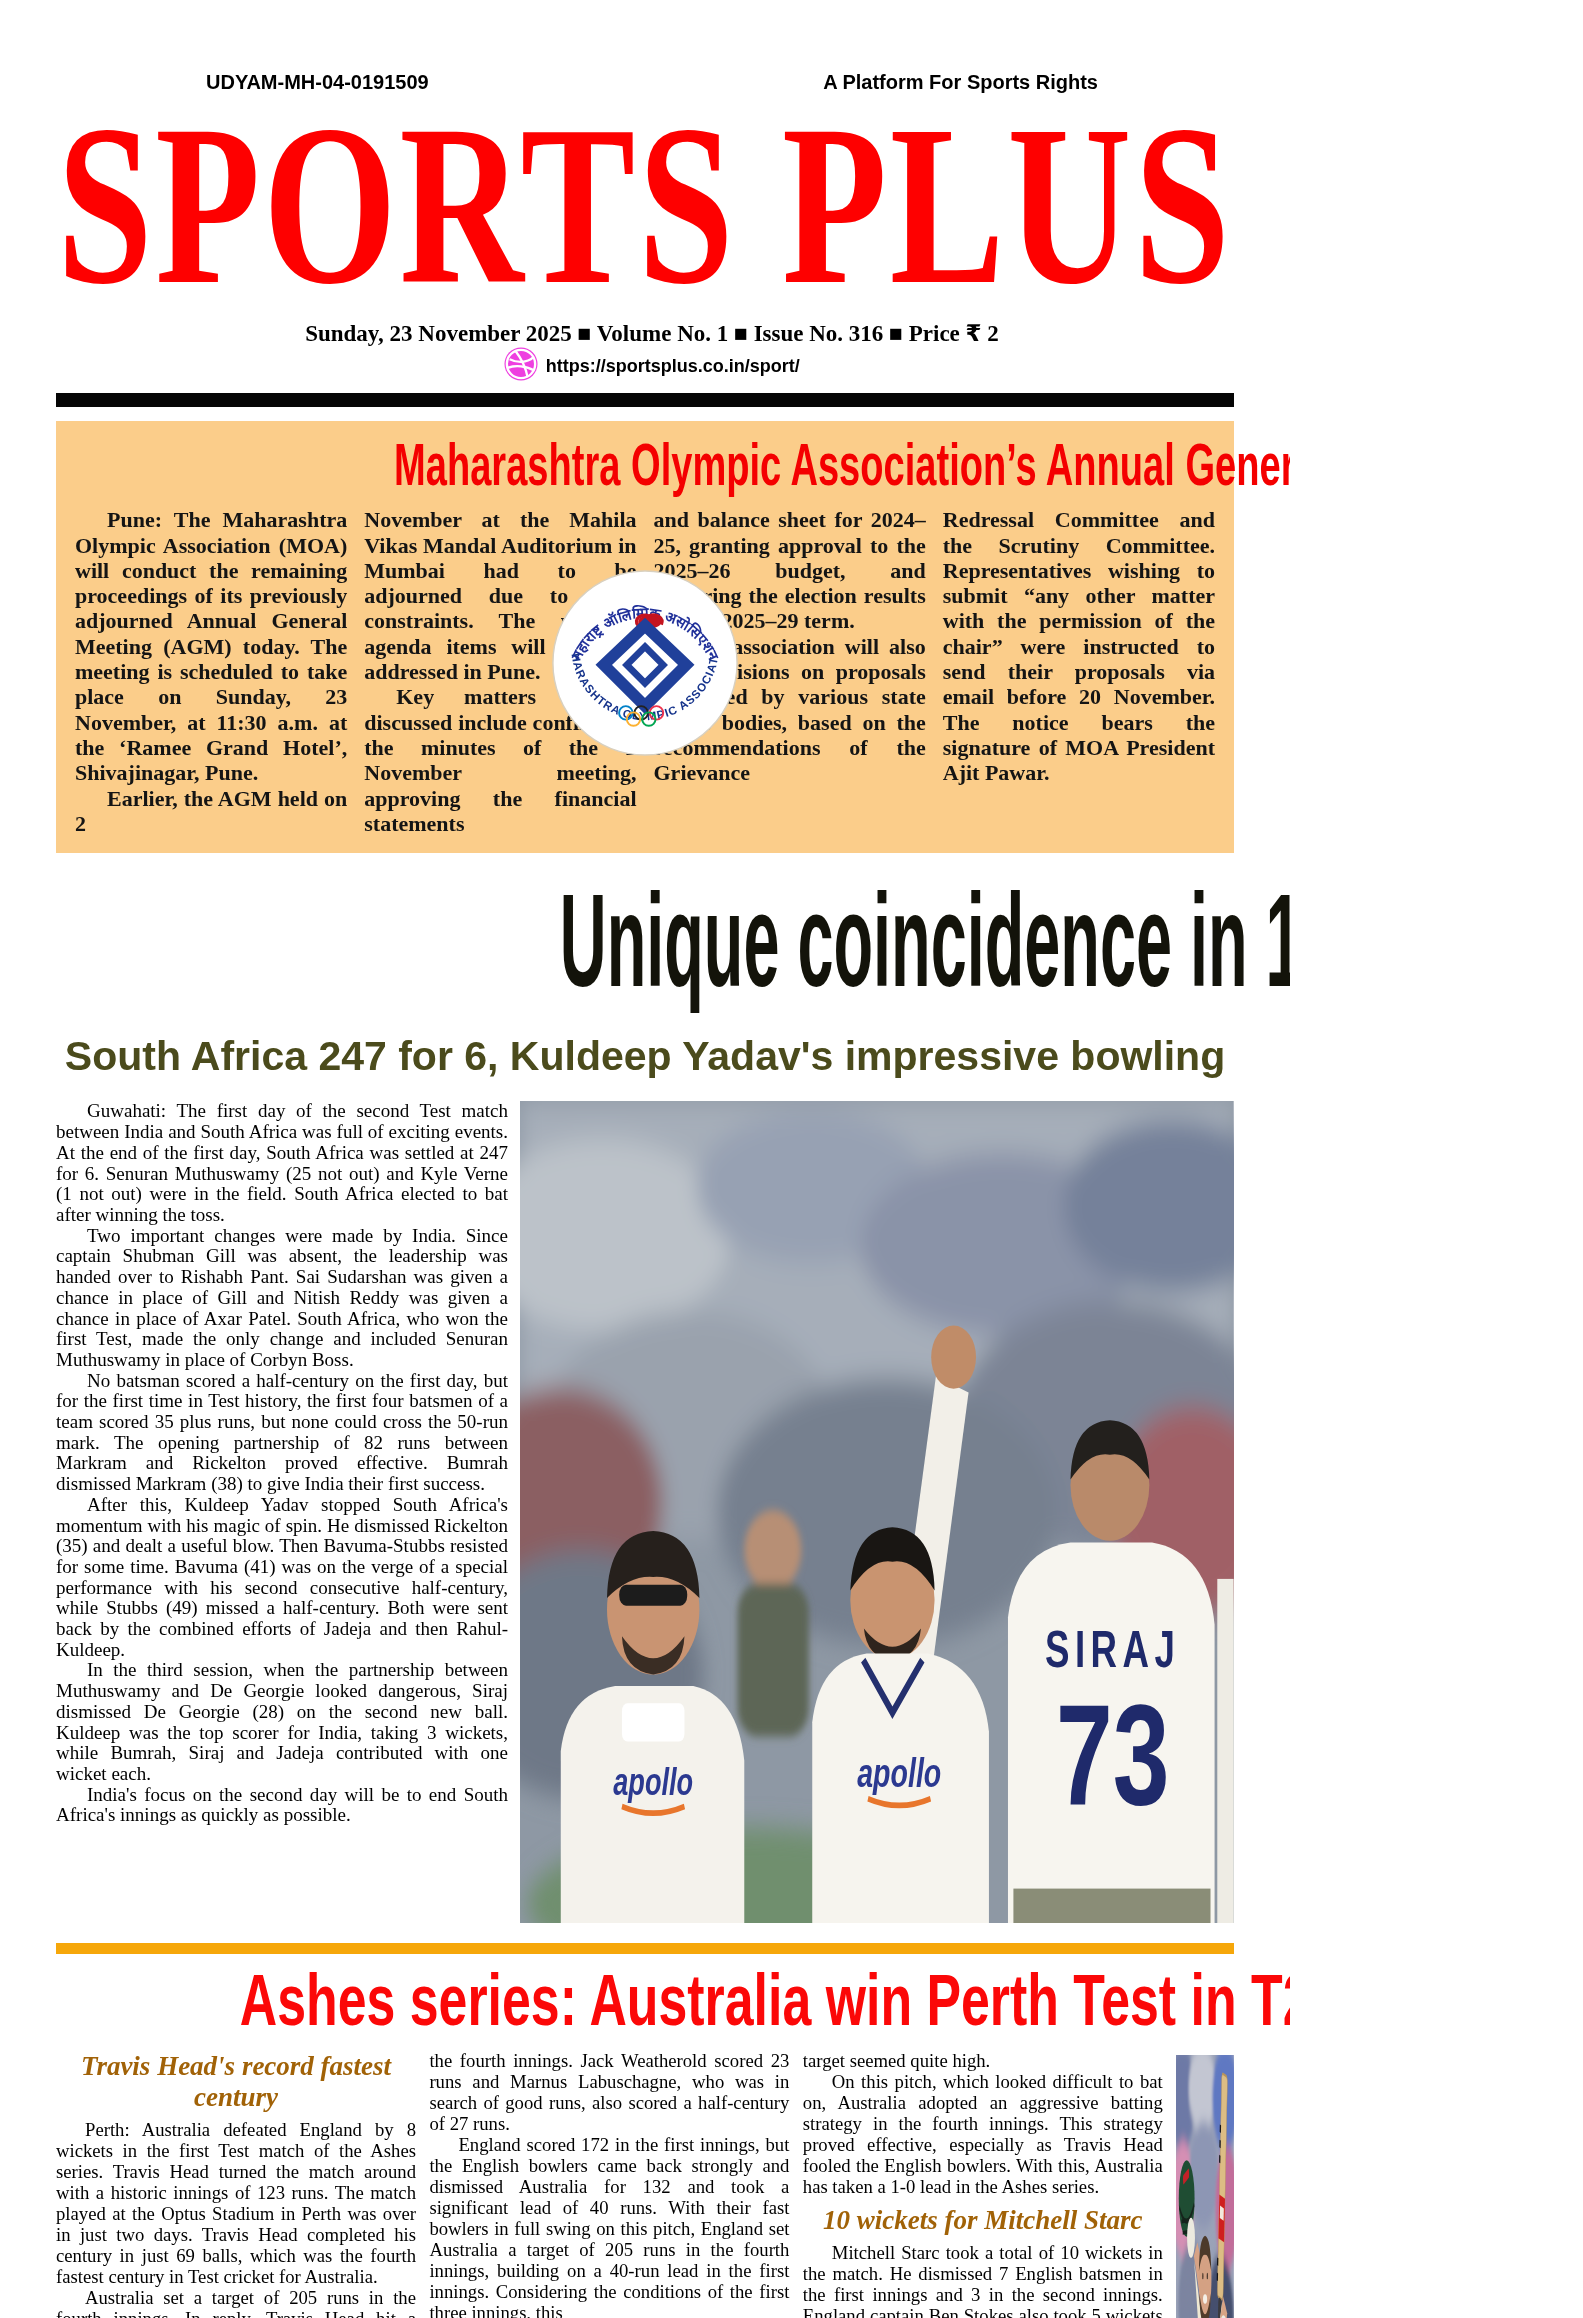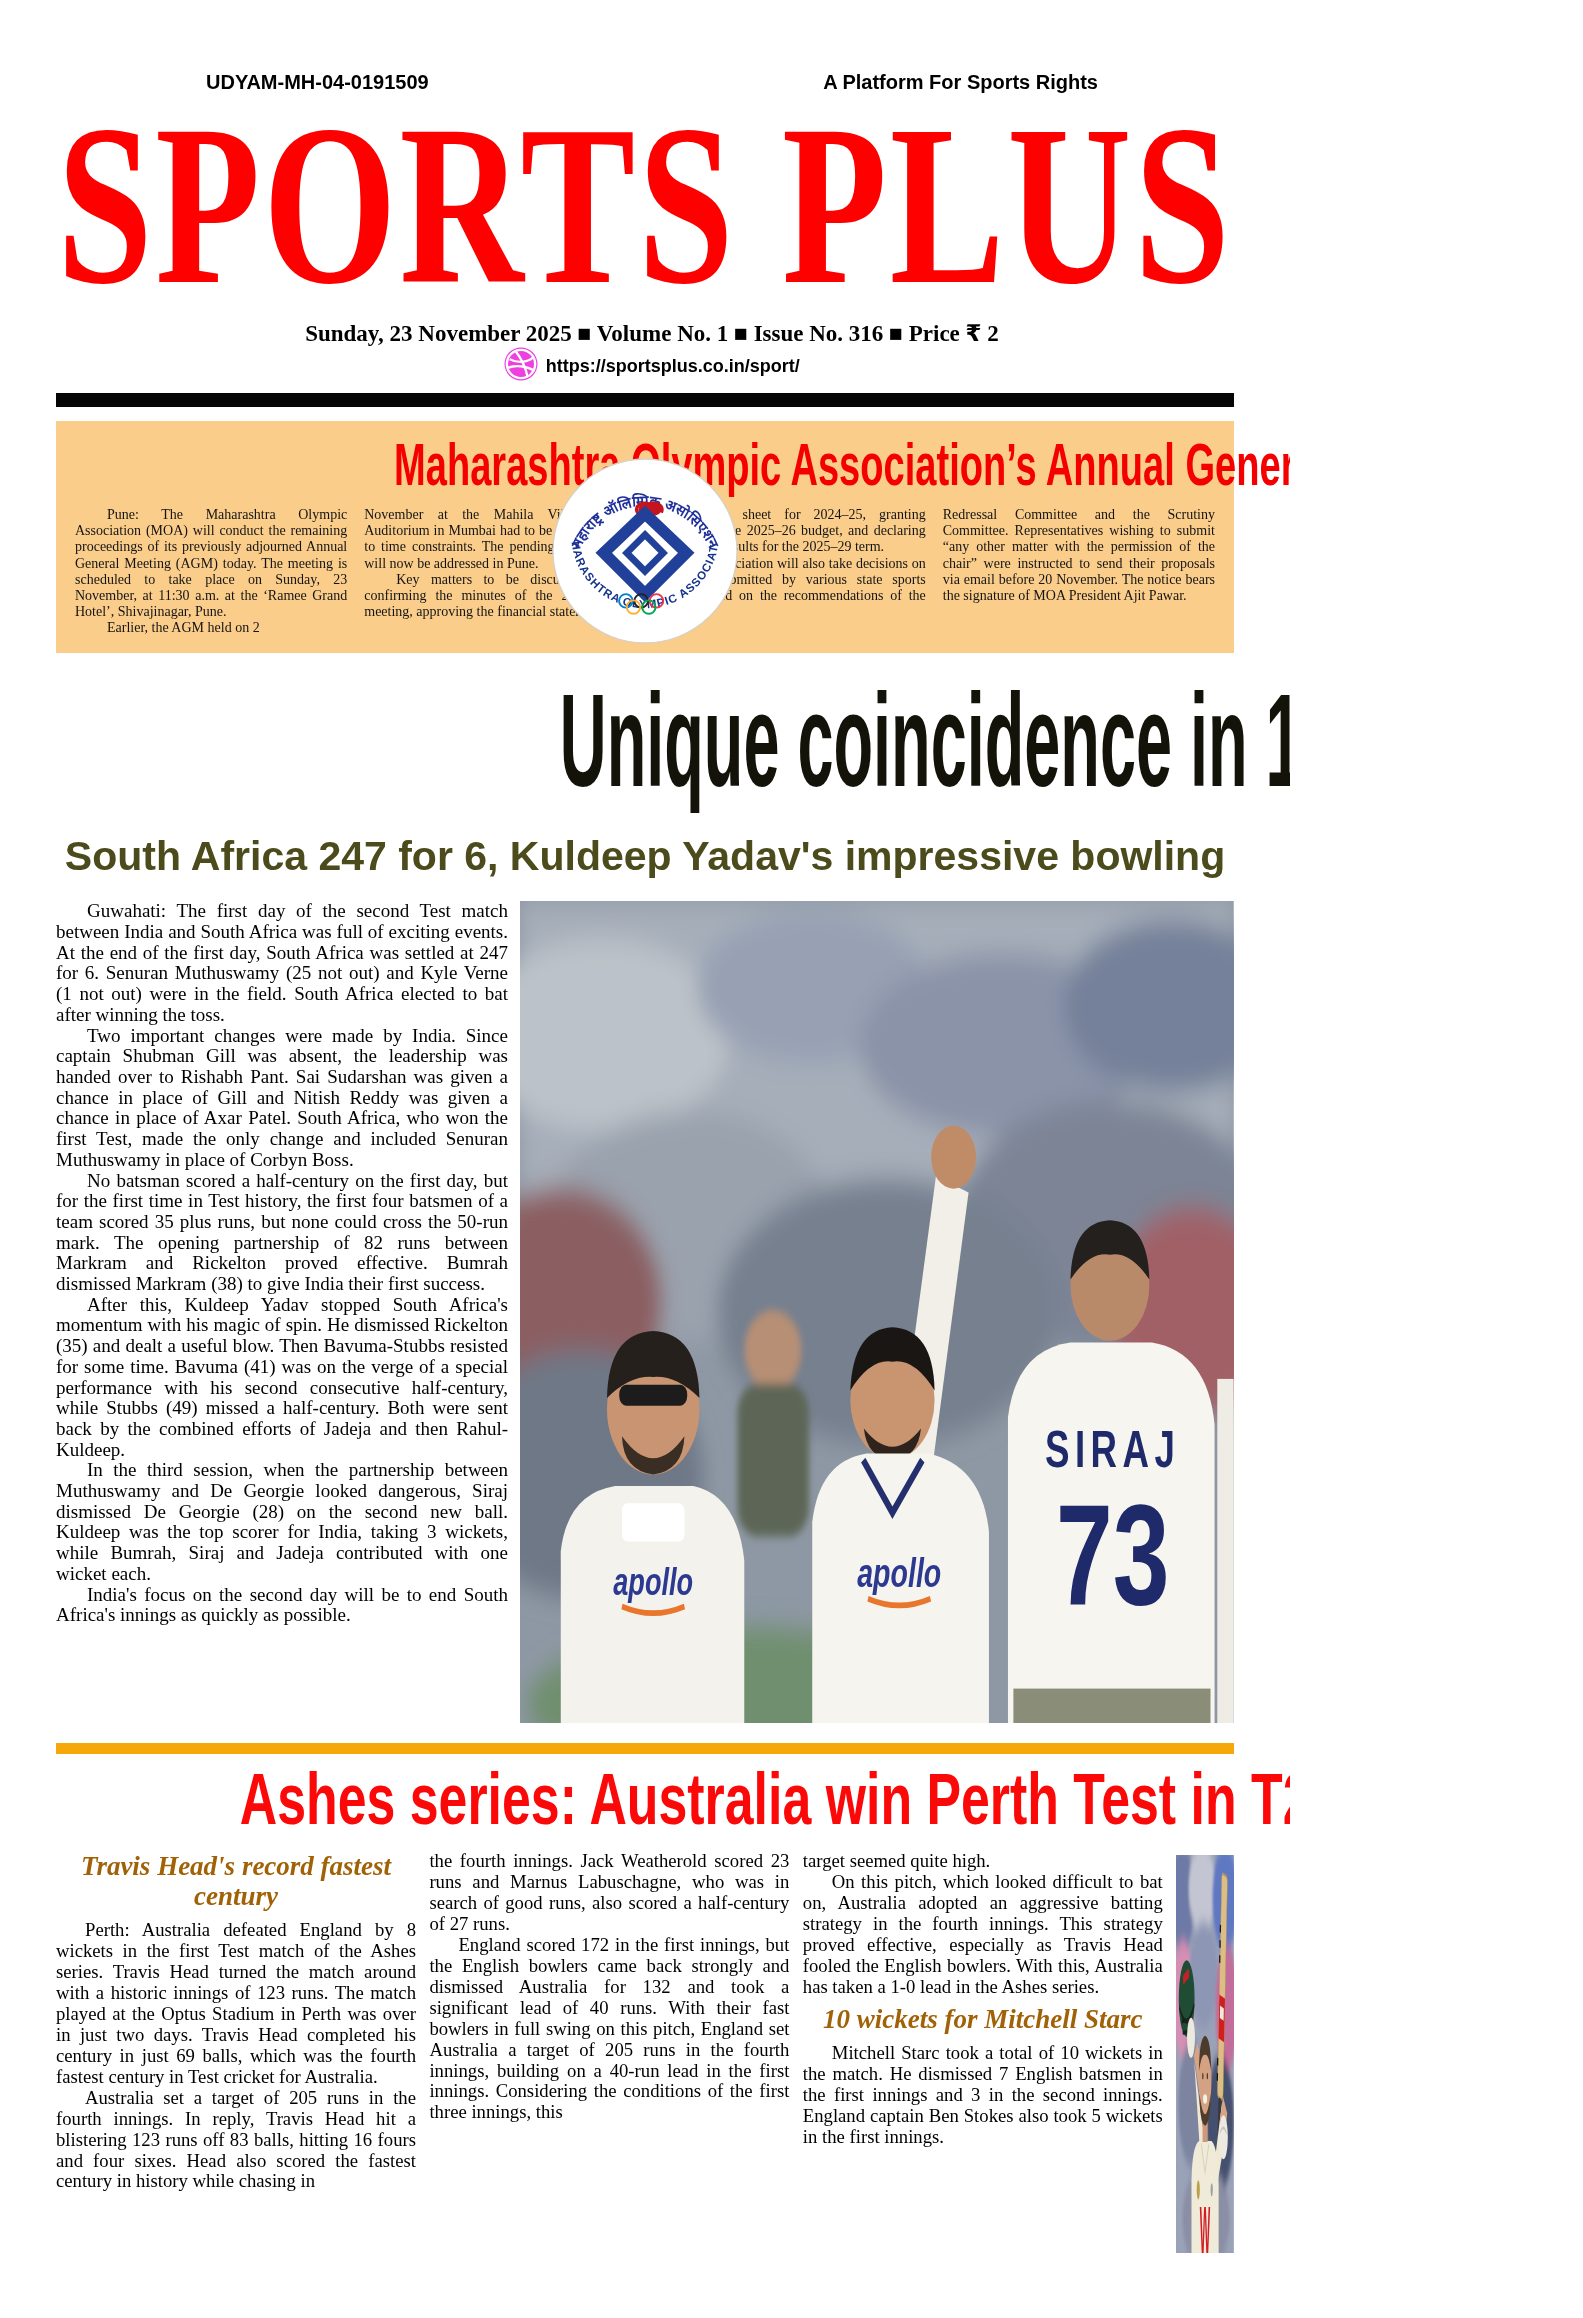--- a/index.html
+++ b/index.html
@@ -35,21 +35,21 @@
     position:relative; margin:14.4px 56px 0; background:#fbcd8a;
     padding:14.4px 19px 17px;
   }
   .moa-headline-wrap { text-align:center; height:63px; overflow:visible; }
   .moa-headline {
     display:inline-block; font-family:"Liberation Sans","DejaVu Sans",sans-serif;
     font-weight:bold; font-size:56px; line-height:1.0; color:#f40000;
     transform:scale(0.68,1.05); transform-origin:center top; white-space:nowrap;
   }
   .moa-cols { display:flex; gap:17px; margin-top:8.6px; }
-  .moa-col { flex:1 1 0; font-size:14px; line-height:1.15; text-align:justify; color:#141414; }
+  .moa-col { flex:1 1 0; font-size:22px; line-height:1.15; text-align:justify; color:#141414;font-weight:bold; }
   .moa-col p.ind { text-indent:32px; }
   .moa-logo {
     position:absolute; left:50%; top:56%; width:188px; height:188px;
     transform:translate(-50%,-50%); z-index:2;
   }
   
   .main-headline-wrap { text-align:center; height:146px; margin-top:20px; }
   .main-headline {
     display:inline-block; font-family:"Liberation Sans","DejaVu Sans",sans-serif;
     font-weight:bold; font-size:120px; line-height:1.02; color:#13130a;

